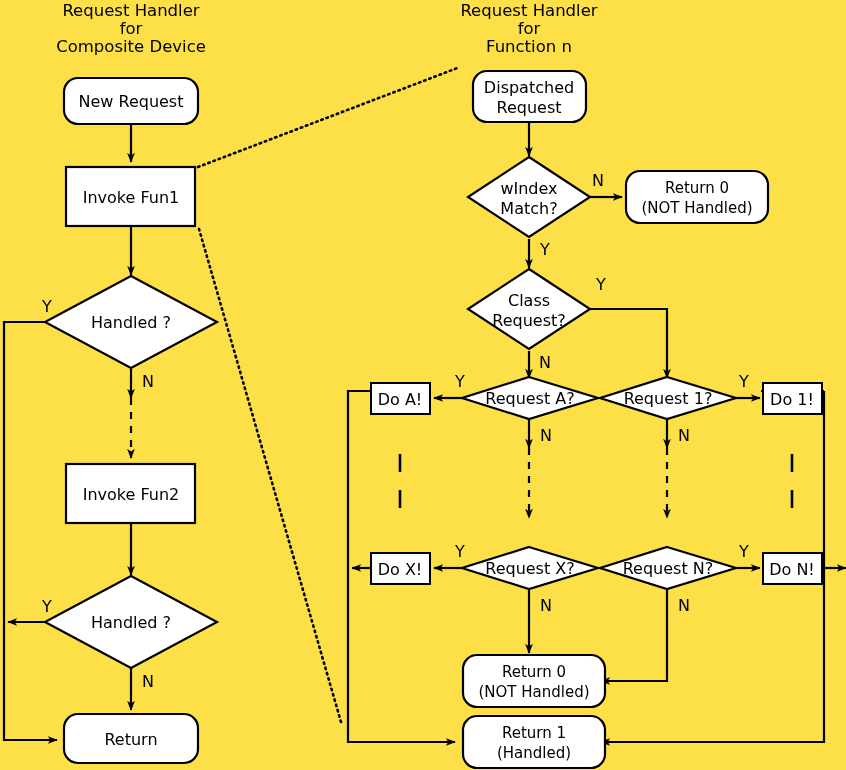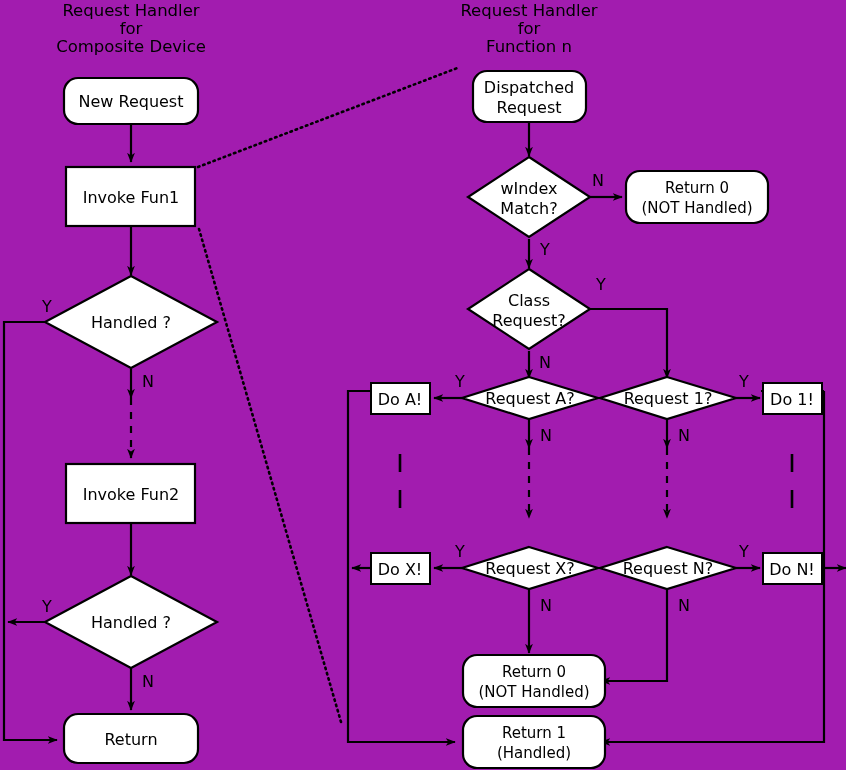--- a/index.html
+++ b/index.html
@@ -1,16 +1,16 @@
 <!DOCTYPE html>
 <html><head>
 <meta charset="utf-8">
 <style>
   html,body{margin:0;padding:0;background:#ffffff;}
-  #stage{position:relative;width:846px;height:770px;background:#a21caf;
+  #stage{position:relative;width:846px;height:770px;background:#fde047;
          font-family:"DejaVu Sans","Liberation Sans",sans-serif;}
   svg{position:absolute;left:0;top:0;width:846px;height:770px;}
   .shape{fill:#ffffff;stroke:#000000;stroke-width:2.2;}
   .shape-thin{fill:#ffffff;stroke:#000000;stroke-width:2;}
   .edge{fill:none;stroke:#000000;stroke-width:2.2;}
   .edge-dash{fill:none;stroke:#000000;stroke-width:2.2;stroke-dasharray:7 7;}
   .edge-dot{fill:none;stroke:#000000;stroke-width:2.6;stroke-dasharray:1.5 4;stroke-linecap:round;}
   .tick{fill:none;stroke:#000000;stroke-width:2.6;}
   text{fill:#000000;font-family:"DejaVu Sans","Liberation Sans",sans-serif;}
   .t-title{font-size:16.5px;text-anchor:middle;}

